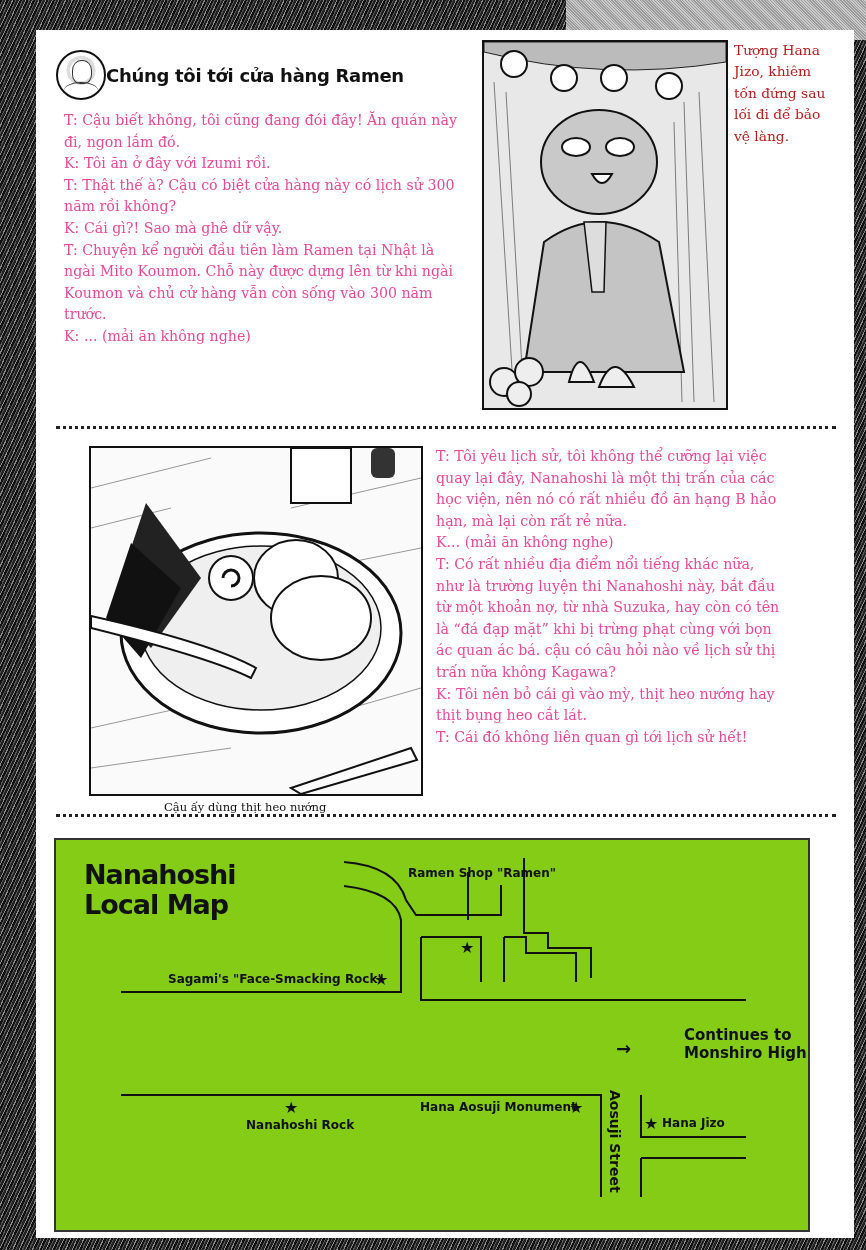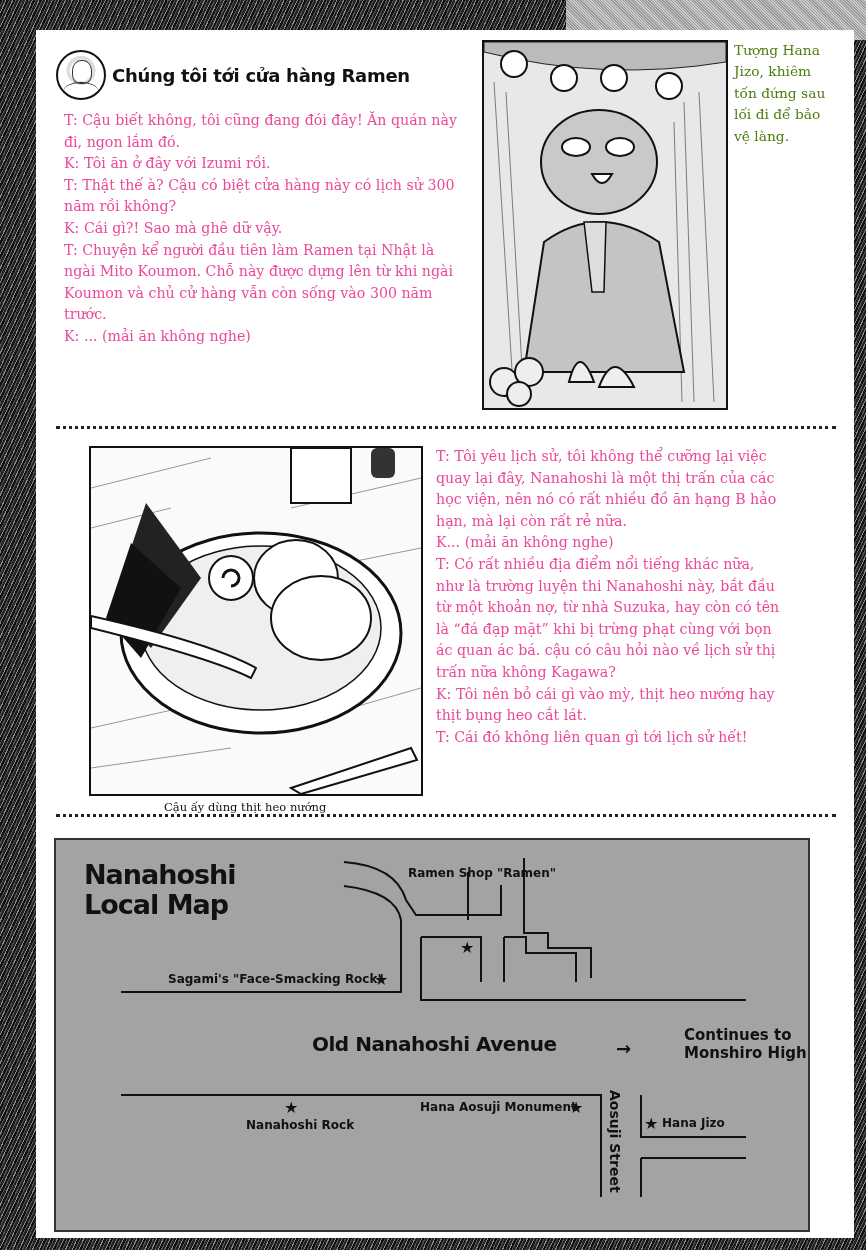--- a/index.html
+++ b/index.html
@@ -3,38 +3,38 @@
 <meta charset="utf-8">
 <style>
   html,body{margin:0;padding:0;}
   body{width:866px;height:1250px;position:relative;overflow:hidden;background:#1a1a1a;font-family:"DejaVu Serif",serif;}
   .bg-texture{position:absolute;inset:0;background:
     repeating-linear-gradient(115deg,#111 0 2px,#555 2px 3px,#222 3px 5px,#888 5px 6px),
     #222;}
   .bg-right{position:absolute;right:0;top:0;width:300px;height:40px;background:repeating-linear-gradient(45deg,#999 0 1px,#ccc 1px 2px);}
   .page{position:absolute;left:36px;top:30px;width:818px;height:1208px;background:#fff;}
   .abs{position:absolute;}
-  .title-row{left:20px;top:20px;display:flex;align-items:center;gap:6px;}
+  .title-row{left:20px;top:20px;display:flex;align-items:center;}
   .avatar{width:46px;height:46px;border:2px solid #111;border-radius:50%;background:
      radial-gradient(circle at 50% 40%,#fff 0 30%,#ddd 31% 40%,#fff 41%);position:relative;overflow:hidden;}
   .avatar::before{content:"";position:absolute;left:14px;top:8px;width:18px;height:22px;border:1.5px solid #333;border-radius:45% 45% 40% 40%;}
   .avatar::after{content:"";position:absolute;left:6px;top:30px;width:34px;height:16px;border-top:1.5px solid #333;border-radius:50% 50% 0 0;}
   .section-title{font-family:"DejaVu Sans",sans-serif;font-weight:bold;font-size:18px;color:#111;letter-spacing:-0.3px;}
   .dialog{font-size:14.2px;line-height:21.6px;color:#ec4899;white-space:pre-line;}
   .dialog1{left:28px;top:80px;width:400px;}
-  .caption-side{left:698px;top:10px;width:110px;font-size:13.8px;line-height:21.4px;color:#4d7c0f;white-space:pre-line;}
+  .caption-side{left:698px;top:10px;width:110px;font-size:13.8px;line-height:21.4px;color:#b91c1c;white-space:pre-line;}
   .panel{border:2.5px solid #111;background:#fff;overflow:hidden;}
   .panel-jizo{left:446px;top:10px;width:242px;height:366px;}
   .panel-ramen{left:53px;top:416px;width:330px;height:346px;}
   .dots{height:0;border-top:3px dotted #222;}
   .dots1{left:20px;top:396px;width:780px;}
   .dots2{left:20px;top:784px;width:780px;}
   .dialog2{left:400px;top:416px;width:350px;}
   .small-caption{left:128px;top:770px;font-size:11.5px;color:#111;}
-  .map{left:18px;top:808px;width:752px;height:390px;border:2px solid #333;background:#a3a3a3;}
+  .map{left:18px;top:808px;width:752px;height:390px;border:2px solid #333;background:#84cc16;}
   .map-title{left:28px;top:20px;font-family:"DejaVu Sans",sans-serif;font-weight:bold;font-size:27px;line-height:30px;letter-spacing:-1px;color:#111;white-space:pre-line;}
   .map-label{font-family:"DejaVu Sans",sans-serif;font-weight:bold;font-size:12px;color:#111;white-space:nowrap;}
   .map-avenue{font-family:"DejaVu Sans",sans-serif;font-weight:bold;font-size:20px;color:#111;letter-spacing:-0.5px;}
   .map-continues{font-family:"DejaVu Sans",sans-serif;font-weight:bold;font-size:15px;line-height:18px;color:#111;white-space:pre-line;margin-left:38px;}
   .vert{writing-mode:vertical-rl;font-family:"DejaVu Sans",sans-serif;font-weight:bold;font-size:14px;color:#111;}
   svg{position:absolute;left:0;top:0;}
 </style>
 </head>
 <body>
 
@@ -143,21 +143,20 @@
 
     <div class="abs map-title">Nanahoshi
 Local Map</div>
 
     <div class="abs map-label" style="left:352px;top:26px;">Ramen Shop "Ramen"</div>
     <div class="abs map-label" style="left:404px;top:98px;font-size:16px;">★</div>
 
     <div class="abs map-label" style="left:112px;top:132px;">Sagami's "Face-Smacking Rock"</div>
     <div class="abs map-label" style="left:318px;top:130px;font-size:16px;">★</div>
 
-    <div class="abs map-avenue" style="left:256px;top:192px;">Old Nanahoshi Avenue</div>
 
     <div class="abs map-label" style="left:560px;top:198px;font-size:18px;">→</div>
     <div class="abs map-continues" style="left:590px;top:186px;">Continues to
 Monshiro High</div>
 
     <div class="abs map-label" style="left:228px;top:258px;font-size:16px;">★</div>
     <div class="abs map-label" style="left:190px;top:278px;">Nanahoshi Rock</div>
 
     <div class="abs map-label" style="left:364px;top:260px;">Hana Aosuji Monument</div>
     <div class="abs map-label" style="left:513px;top:258px;font-size:16px;">★</div>

